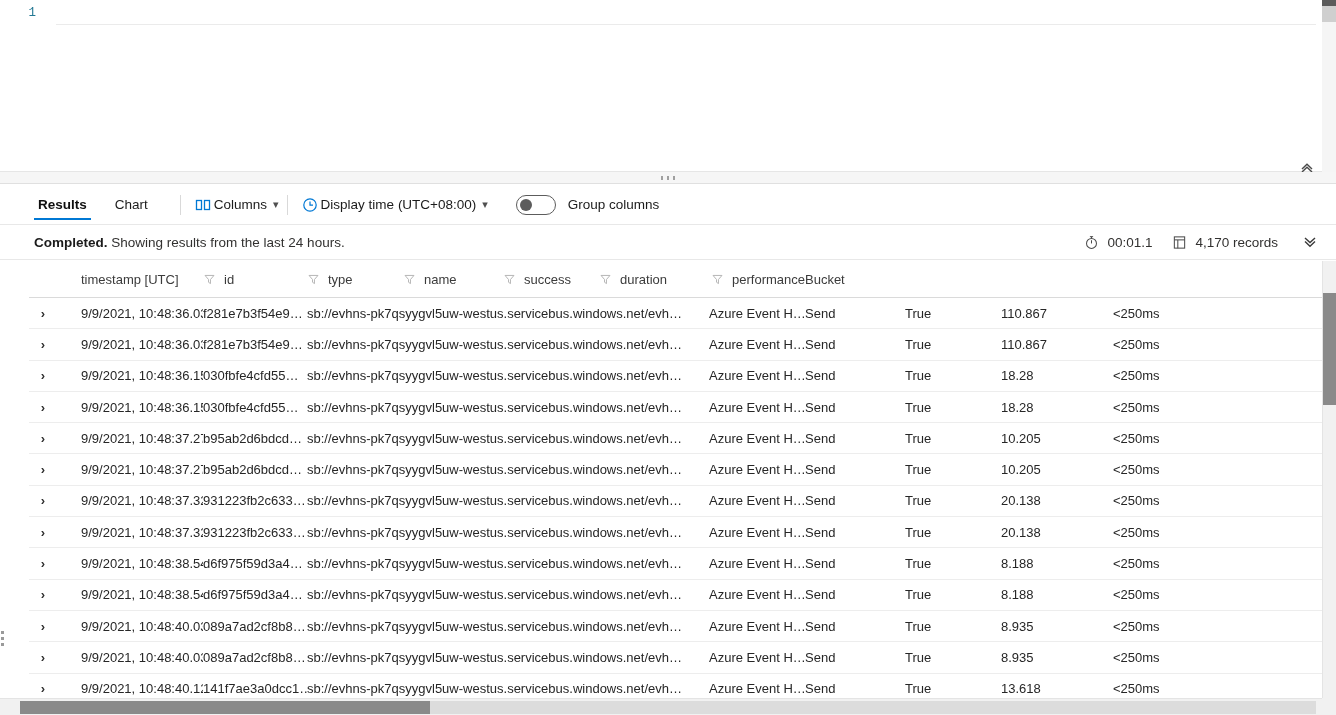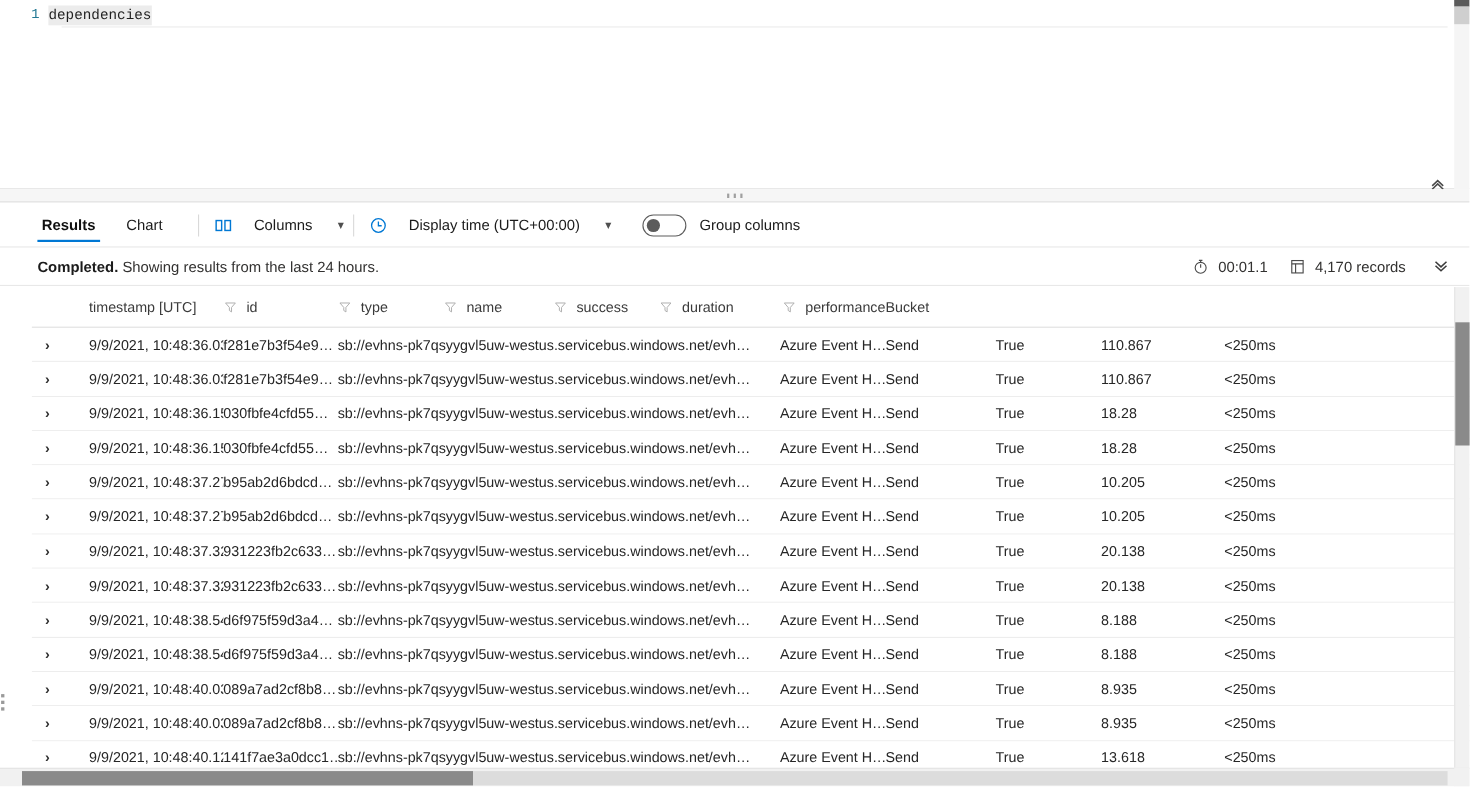--- a/index.html
+++ b/index.html
@@ -160,21 +160,21 @@
   }
   .tb-sep {
     width: 1px;
     height: 20px;
     background: #d9d9d9;
     margin: 0 14px 0 8px;
   }
   .tb-item {
     display: flex;
     align-items: center;
-    gap: 20px;
+    gap: 3px;
     font-size: 13.5px;
     color: #1b1b1b;
     cursor: pointer;
     white-space: nowrap;
   }
   .chev {
     color: #4f4f4f;
     font-size: 11px;
     margin-left: 3px;
   }
@@ -386,21 +386,20 @@
   }
 </style>
 </head>
 <body>
 
 <div id="app">
 
   <div class="editor">
     <div class="editor-line">
       <span class="line-number">1</span>
-      <span class="line-content"><span class="token-sel">dependencies</span></span>
     </div>
     <div class="editor-underline"></div>
 
     <div class="editor-scroll-v">
       <div class="thumb"></div>
       <div class="thumb2"></div>
     </div>
 
     <div class="collapse-editor">
       <svg width="14" height="14" viewBox="0 0 14 14">
@@ -437,21 +436,21 @@
       <span class="chev">▾</span>
     </div>
 
     <div class="tb-sep"></div>
 
     <div class="tb-item">
       <svg width="16" height="16" viewBox="0 0 16 16">
         <circle cx="8" cy="8" r="6.2" fill="none" stroke="#0078d4" stroke-width="1.2"></circle>
         <path d="M8 4.4 V8.2 H11" fill="none" stroke="#0078d4" stroke-width="1.2"></path>
       </svg>
-      <span>Display time (UTC+00:00)</span>
+      <span>Display time (UTC+08:00)</span>
       <span class="chev">▾</span>
     </div>
 
     <div style="width:28px"></div>
 
     <div class="toggle">
       <div class="knob"></div>
     </div>
     <span class="toggle-label">Group columns</span>
   </div>

